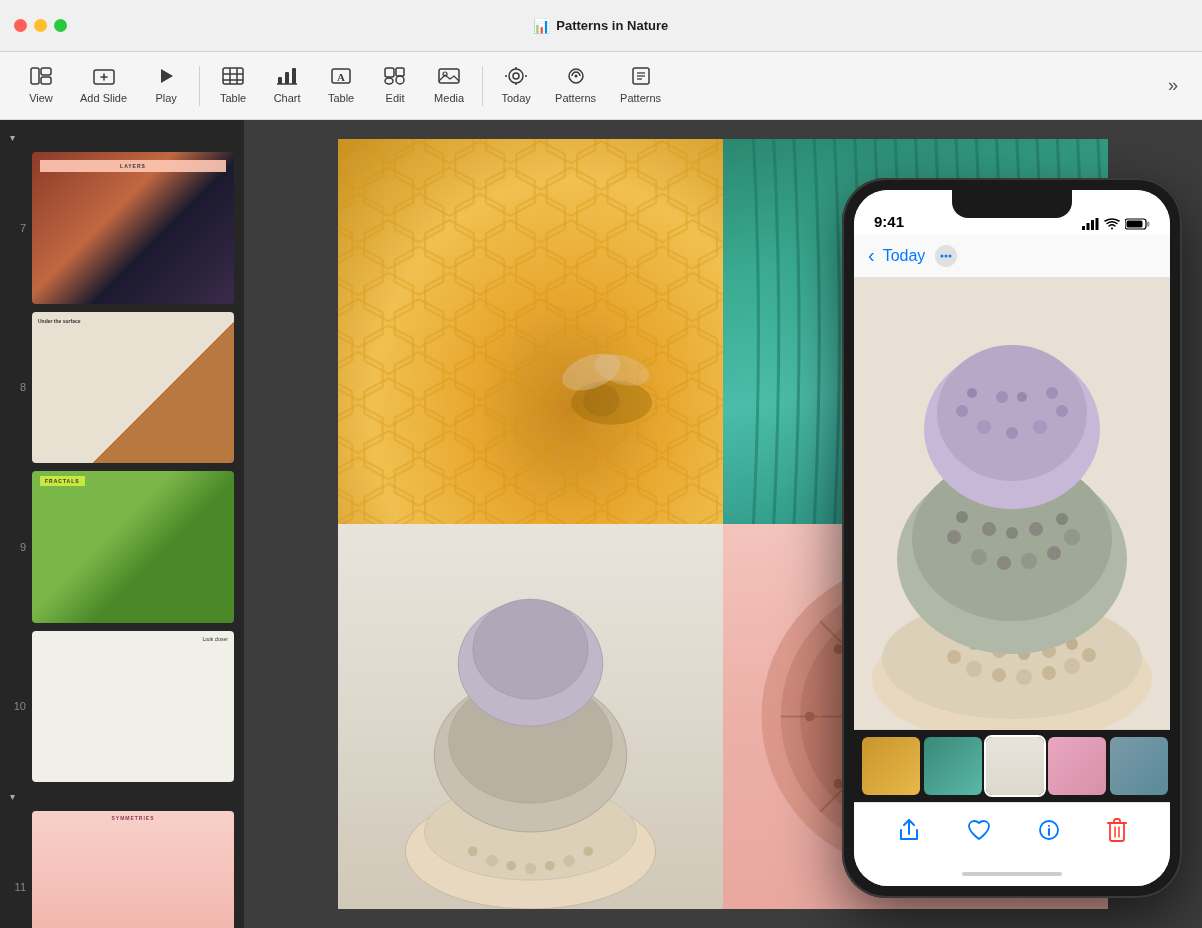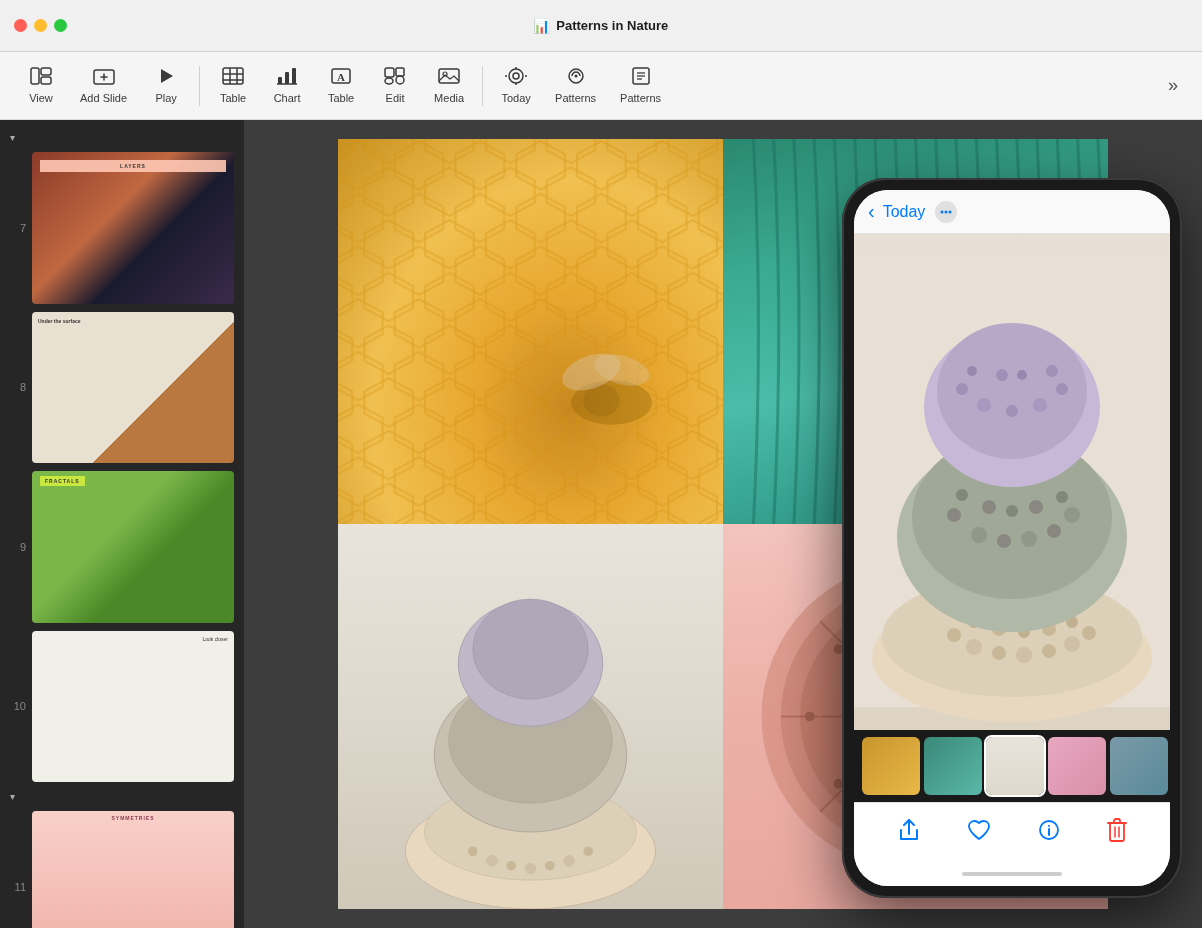--- a/index.html
+++ b/index.html
@@ -726,20 +726,46 @@
           </svg>
         </div>
 
       </div>
     </div>
 
     <div class="phone-overlay">
       <div class="phone-frame">
         <div class="phone-screen">
 
+          <div class="phone-status-bar">
+            <div class="phone-notch"></div>
+            <span class="phone-time">9:41</span>
+            <div class="phone-status-icons">
+
+              <svg width="17" height="12" viewBox="0 0 17 12">
+                <rect x="0" y="8" width="3" height="4" rx="0.5" fill="#000"></rect>
+                <rect x="4.5" y="5" width="3" height="7" rx="0.5" fill="#000"></rect>
+                <rect x="9" y="2" width="3" height="10" rx="0.5" fill="#000"></rect>
+                <rect x="13.5" y="0" width="3" height="12" rx="0.5" fill="#000"></rect>
+              </svg>
+
+              <svg width="16" height="12" viewBox="0 0 16 12">
+                <path d="M8 10.5 L8 10.5" stroke="#000" stroke-width="2" stroke-linecap="round"></path>
+                <path d="M5 8 Q8 5.5 11 8" stroke="#000" stroke-width="1.5" fill="none" stroke-linecap="round"></path>
+                <path d="M3 5.5 Q8 2 13 5.5" stroke="#000" stroke-width="1.5" fill="none" stroke-linecap="round"></path>
+                <path d="M1 3 Q8 -1 15 3" stroke="#000" stroke-width="1.5" fill="none" stroke-linecap="round"></path>
+              </svg>
+
+              <svg width="25" height="12" viewBox="0 0 25 12">
+                <rect x="0" y="1" width="21" height="10" rx="2.5" stroke="#000" stroke-width="1.2" fill="none"></rect>
+                <rect x="22" y="3.5" width="2.5" height="5" rx="1" fill="#000" opacity="0.4"></rect>
+                <rect x="1.5" y="2.5" width="16" height="7" rx="1.5" fill="#000"></rect>
+              </svg>
+            </div>
+          </div>
 
           <div class="phone-nav-bar">
             <span class="phone-back-icon">‹</span>
             <div class="phone-nav-actions">
               <span class="phone-edit-btn">Today</span>
               <div class="phone-more-btn">
                 <svg width="12" height="12" viewBox="0 0 12 12">
                   <circle cx="2" cy="6" r="1.5" fill="#007aff"></circle>
                   <circle cx="6" cy="6" r="1.5" fill="#007aff"></circle>
                   <circle cx="10" cy="6" r="1.5" fill="#007aff"></circle>

